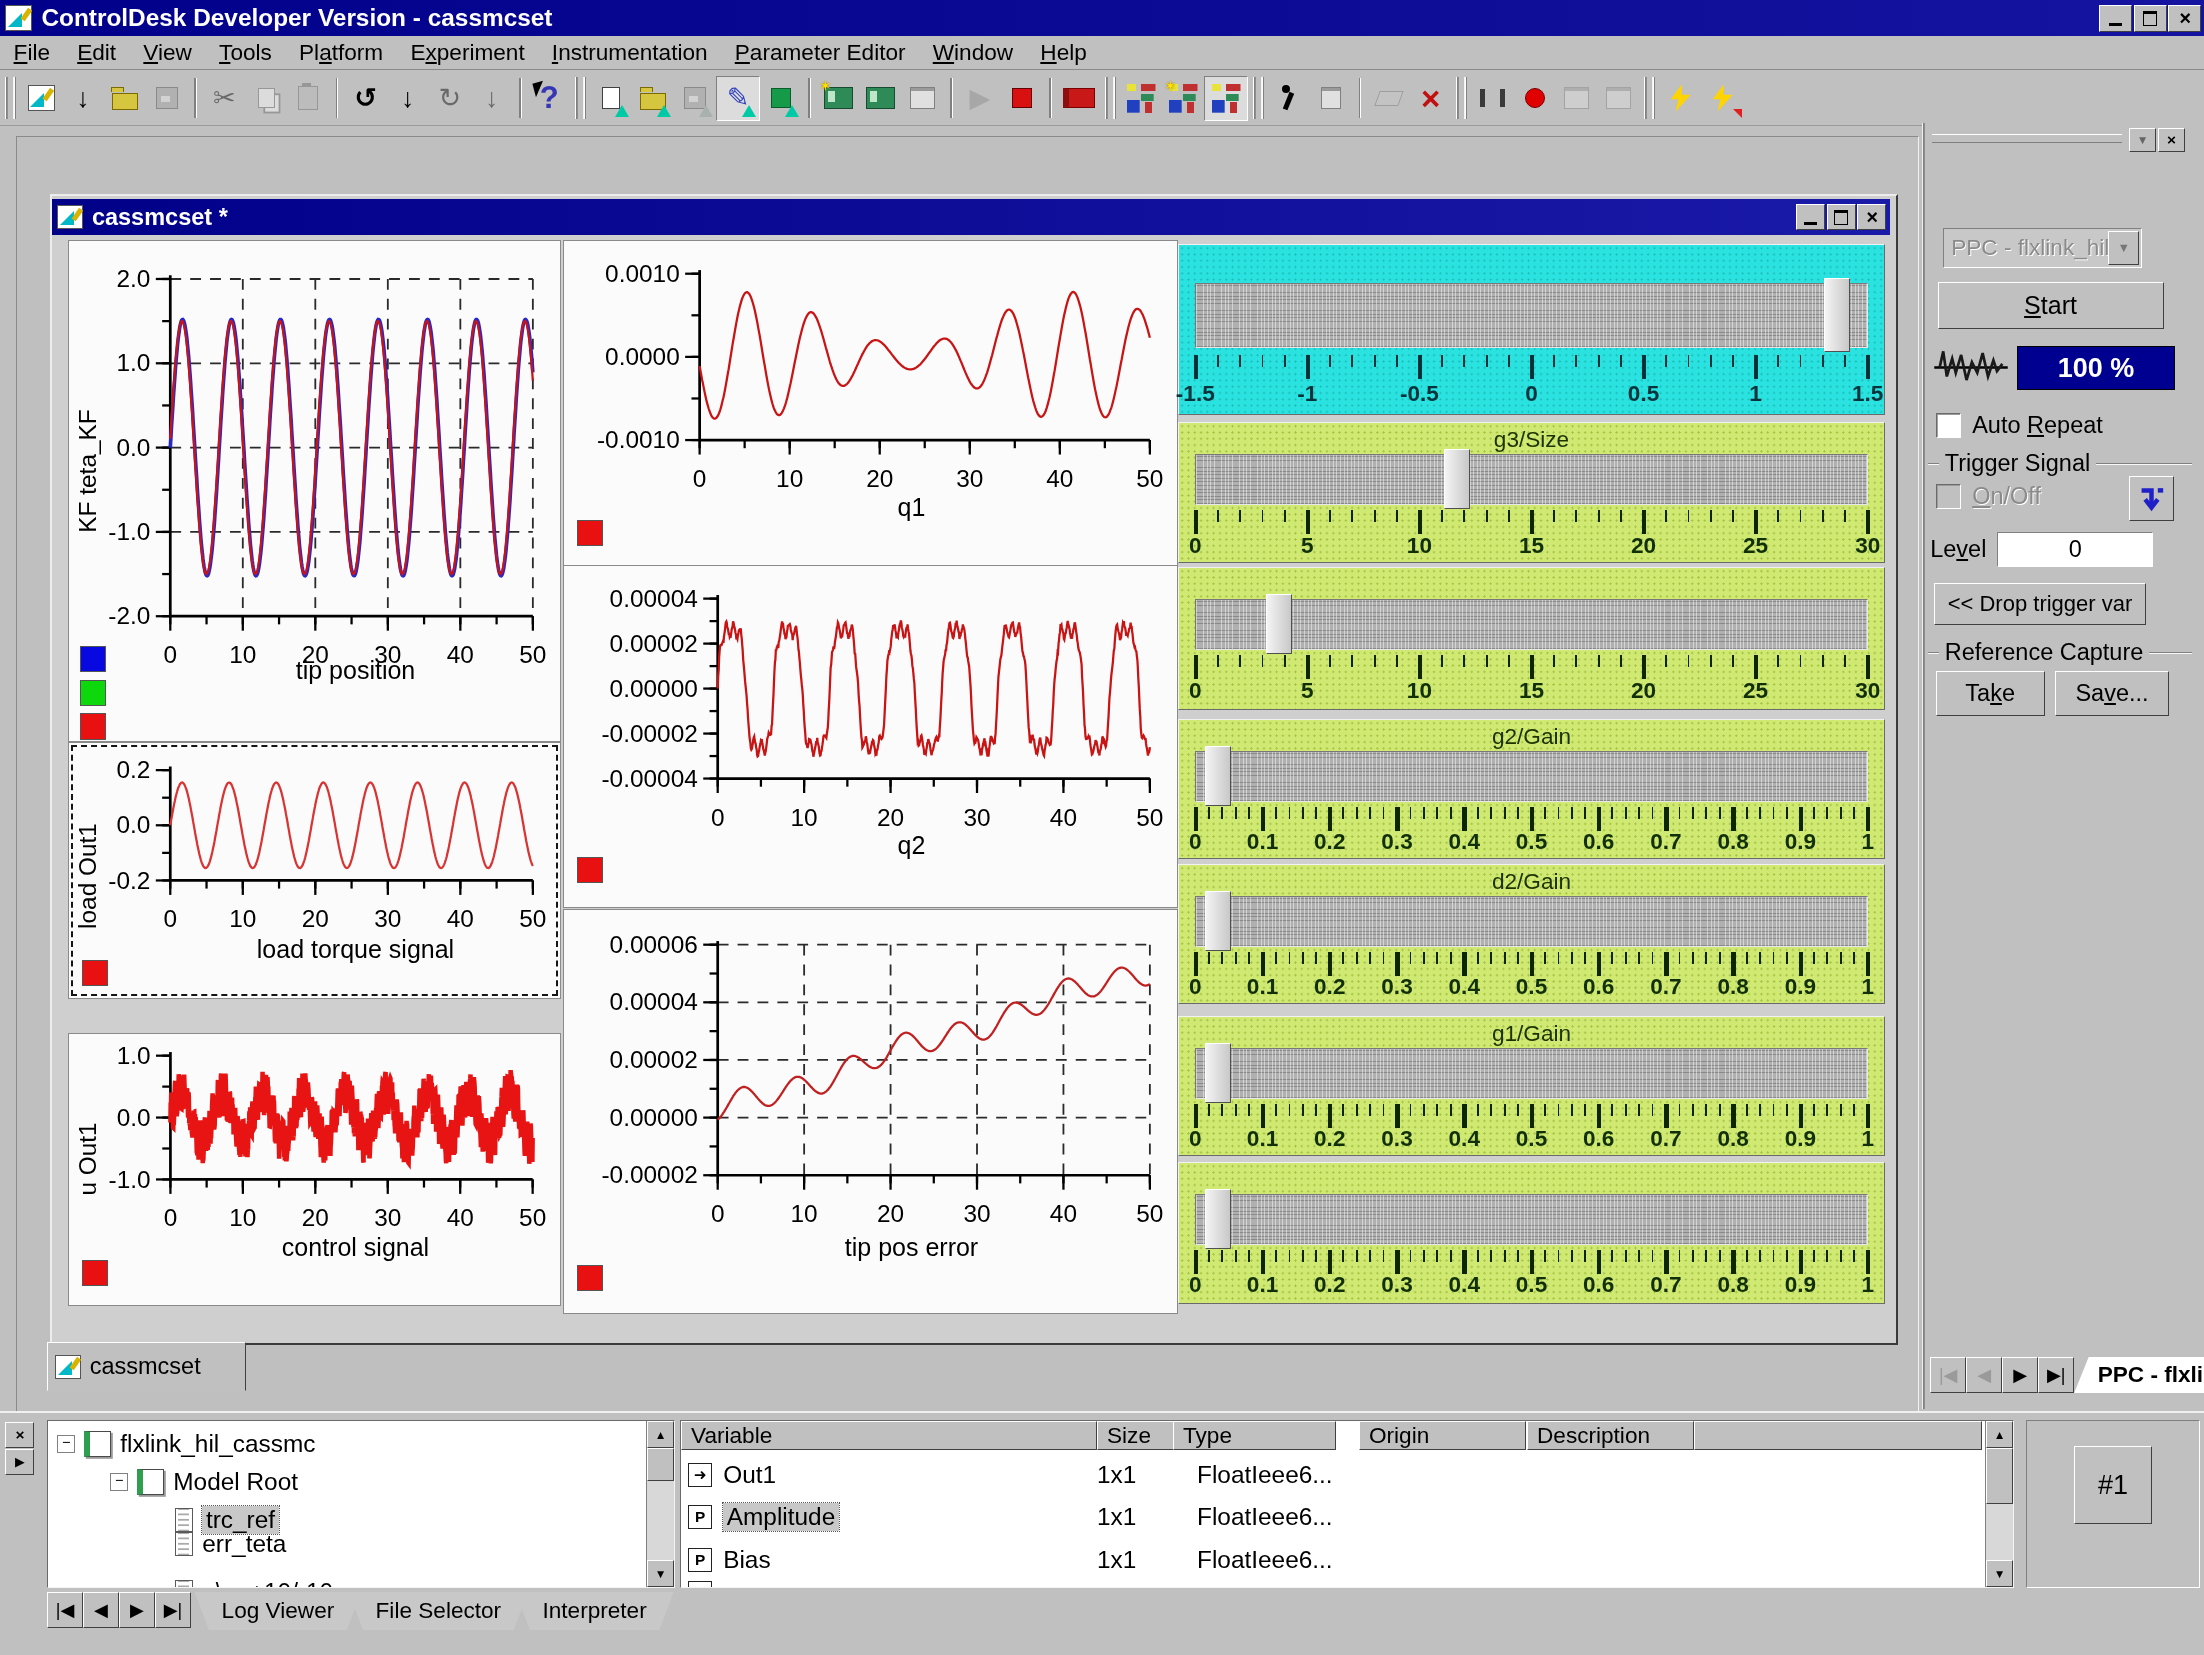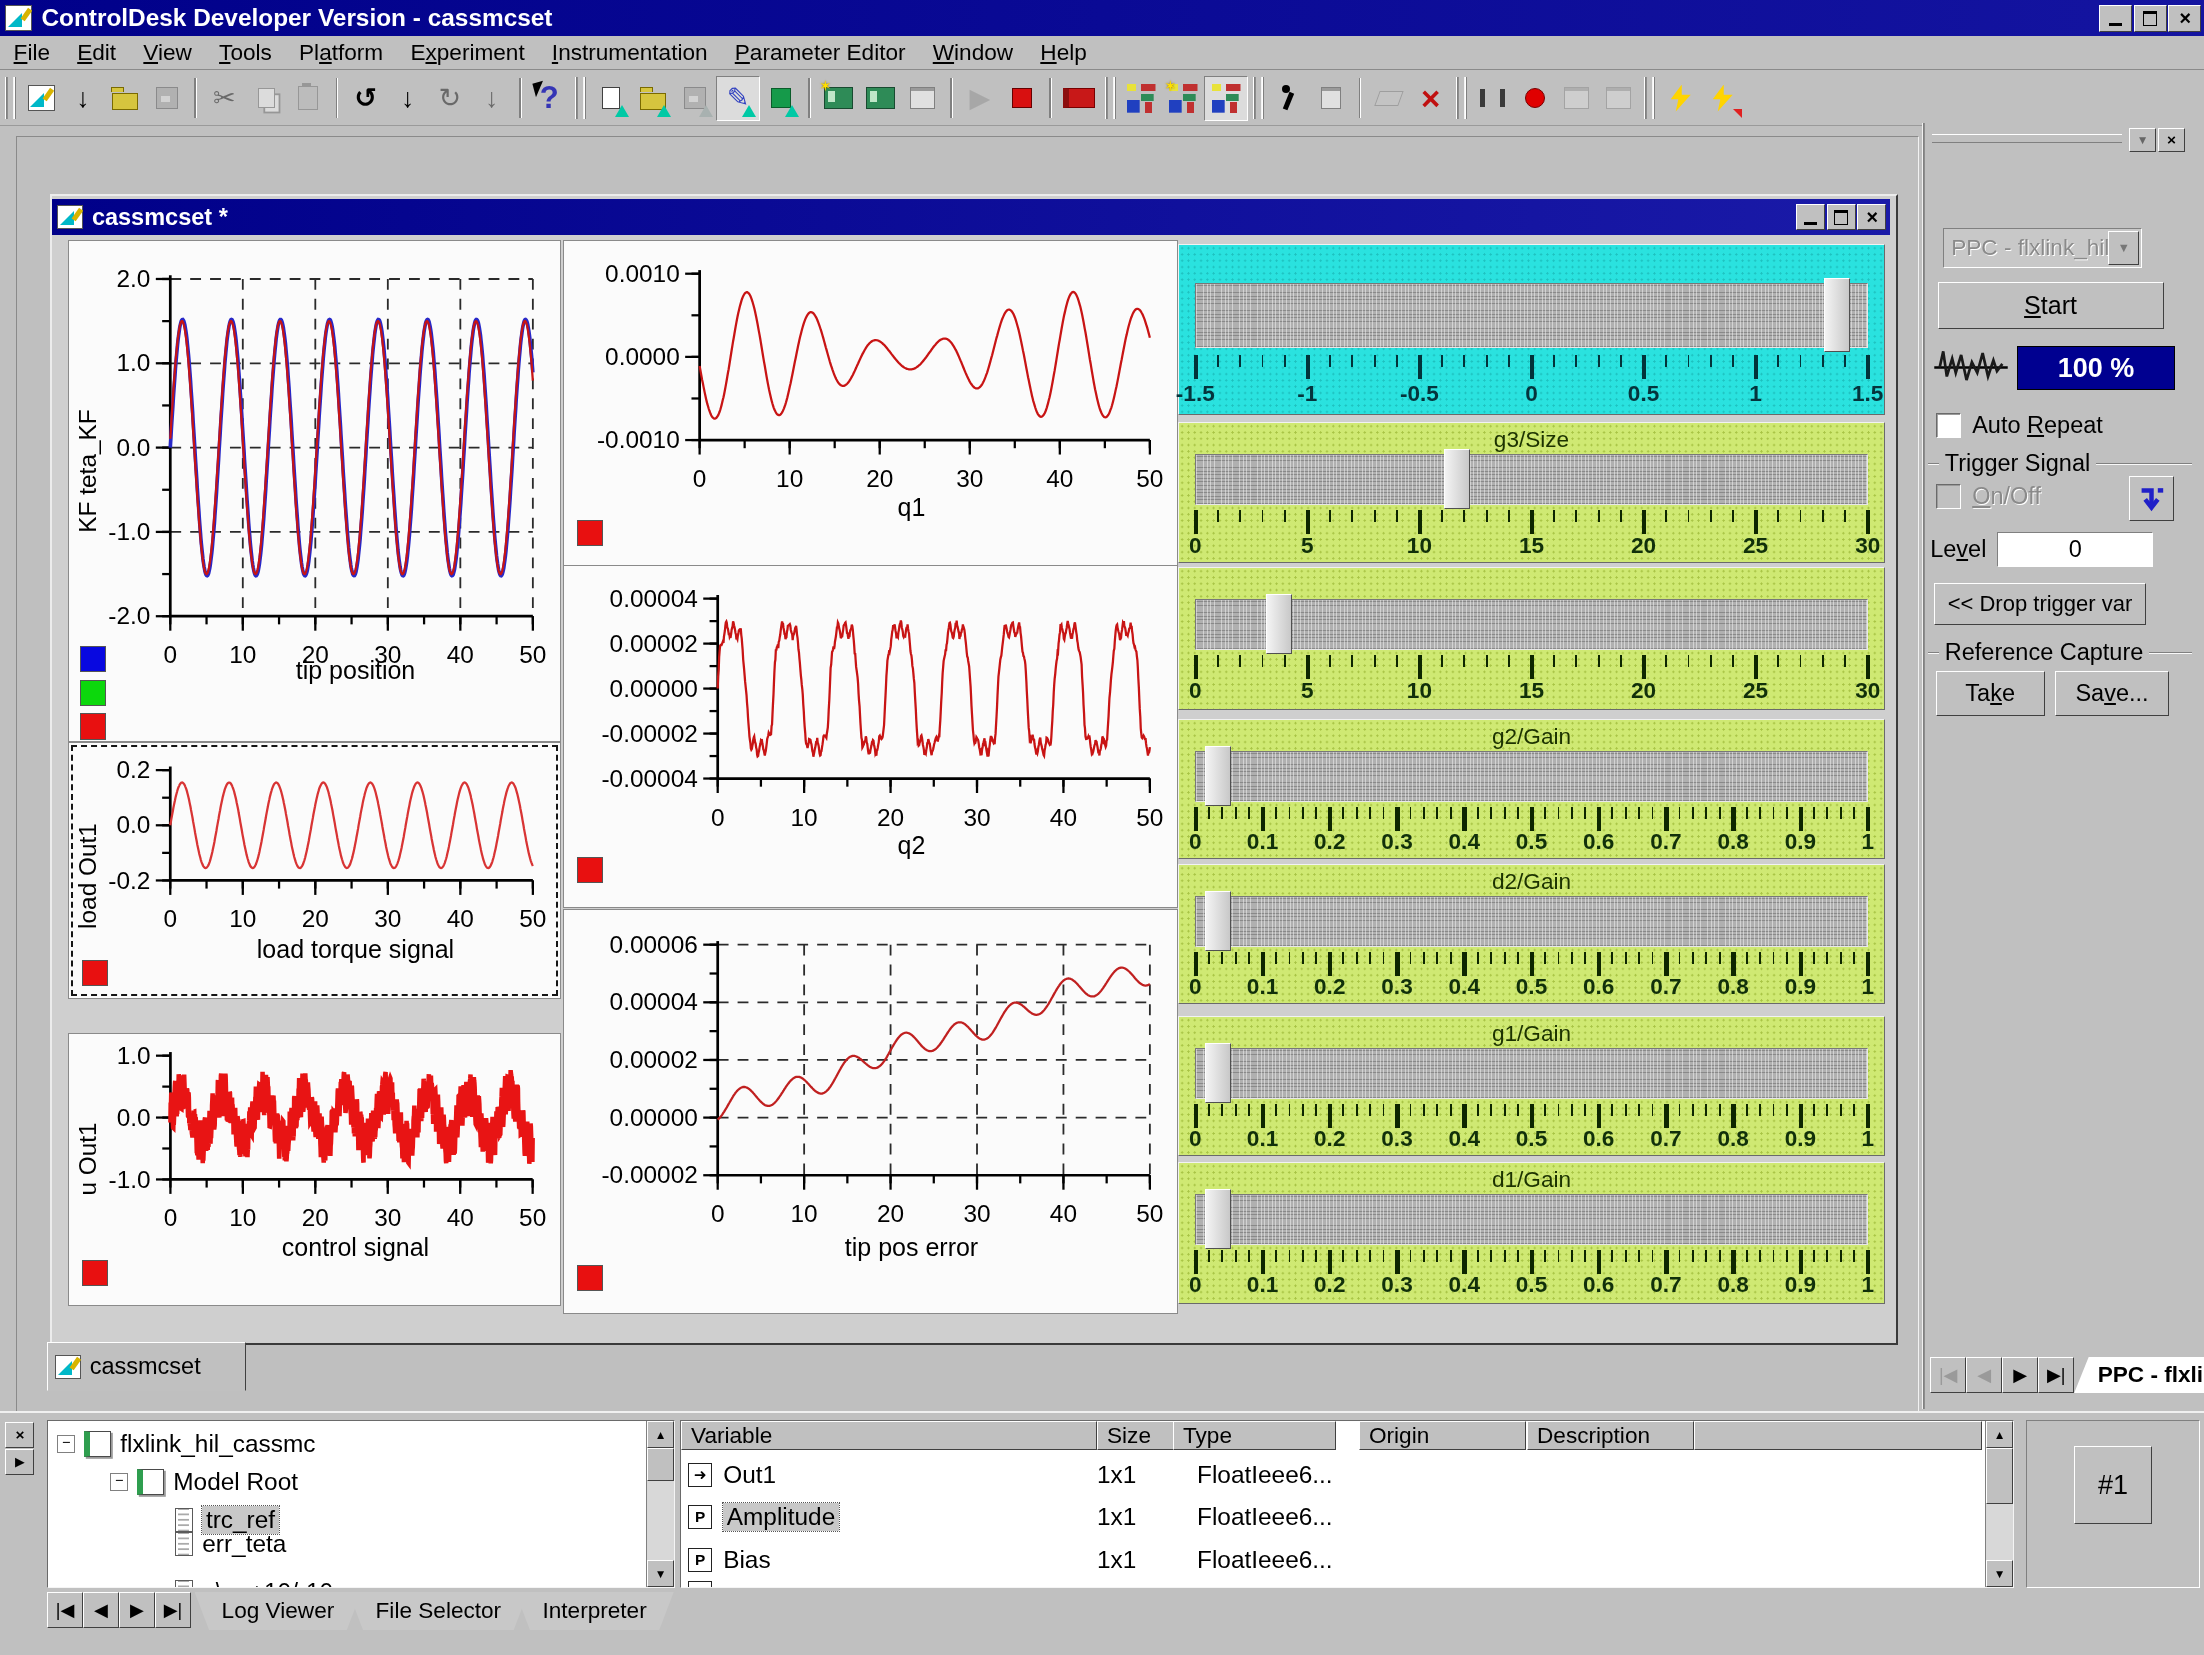--- a/index.html
+++ b/index.html
@@ -975,21 +975,20 @@
       <span style="left:40%">0.4</span>
       <span style="left:50%">0.5</span>
       <span style="left:60%">0.6</span>
       <span style="left:70%">0.7</span>
       <span style="left:80%">0.8</span>
       <span style="left:90%">0.9</span>
       <span style="left:100%">1</span>
     </div>
 </div>
 <div class="slider green" style="left:1178px;top:1162px;width:705px;height:140px">
-  <div class="sl-title">d1/Gain</div>
   <div class="sl-track" style="top:31px">
       <div class="sl-thumb" style="left: 9px;"></div>
     </div>
   <div class="sl-ruler" style="top:87px">
       <i class="tk-M" style="left:0%"></i>
       <i class="tk-m" style="left:2%"></i>
       <i class="tk-m" style="left:4%"></i>
       <i class="tk-m" style="left:6%"></i>
       <i class="tk-m" style="left:8%"></i>
       <i class="tk-M" style="left:10%"></i>

